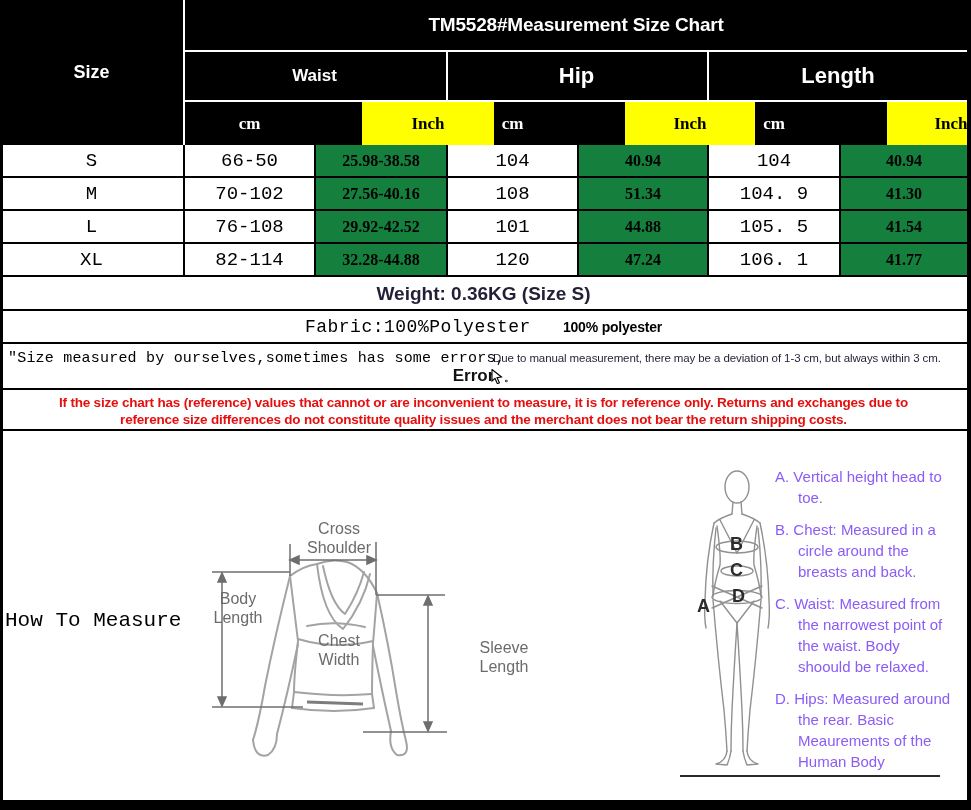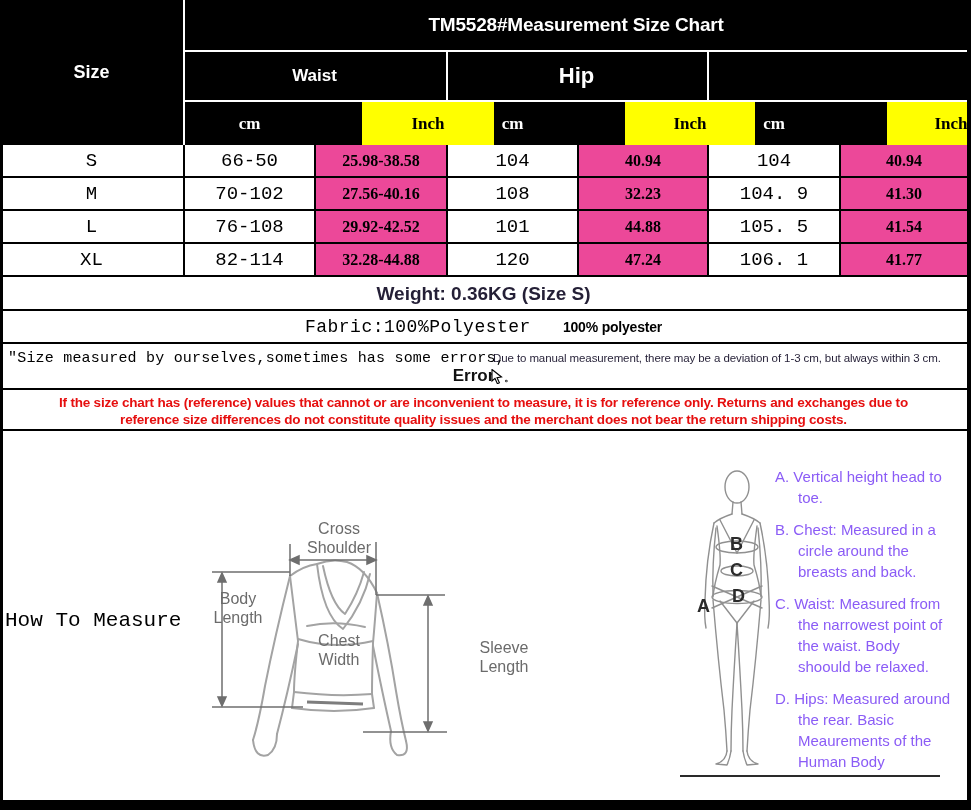--- a/index.html
+++ b/index.html
@@ -34,21 +34,21 @@
   .cm2 { left: 448px; width: 129px; } .in2 { left: 577px; width: 130px; }
   .cm3 { left: 709px; width: 130px; } .in3 { left: 839px; width: 128px; }
 
   
   .grid { position: absolute; left: 0; top: 145px; width: 967px;
           display: grid; grid-template-columns: 183px 131px 132px 131px 130px 132px 128px;
           grid-auto-rows: 33px; }
   .grid .c { display: flex; align-items: center; justify-content: center;
              border-bottom: 2px solid #000; border-left: 2px solid #000; background: #fff; }
   .grid .c.first { border-left: none; }
-  .grid .c.y { background: #ec4899; text-align: right; }
+  .grid .c.y { background: #15803d; text-align: right; }
   .mono { font-family: "Liberation Mono", "DejaVu Sans Mono", monospace; }
   .cmv { font-size: 19px; color: #000; }
   .inv { font-family: "Liberation Serif", "DejaVu Serif", serif; font-weight: bold; font-size: 16px; color: #000; }
 
   
   .row { position: absolute; left: 0; width: 967px; border-bottom: 2px solid #000; background: #fff; }
   .weight-row { top: 278px; height: 33px; display: flex; align-items: center; justify-content: center;
                 font-size: 19px; font-weight: bold; color: #241f36; }
   .fabric-row { top: 311px; height: 33px; display: flex; align-items: center; justify-content: center; gap: 32px; }
   .fabric-mono { font-size: 18px; letter-spacing: 0.5px; color: #000; }
@@ -84,20 +84,21 @@
 </head>
 <body>
 
 <div class="page">
 
   <div class="hdr">
     <div class="cell size-cell">Size</div>
     <div class="cell title-cell">TM5528#Measurement Size Chart</div>
     <div class="cell g-waist">Waist</div>
     <div class="cell g-hip">Hip</div>
+    <div class="cell g-length">Length</div>
     <div class="hline hl1"></div>
     <div class="hline hl2"></div>
     <div class="vline vl0"></div>
     <div class="vline vl1"></div>
     <div class="vline vl2"></div>
     <div class="sub cm serifb cm1">cm</div>
     <div class="sub inch serifb in1">Inch</div>
     <div class="sub cm serifb cm2">cm</div>
     <div class="sub inch serifb in2">Inch</div>
     <div class="sub cm serifb cm3">cm</div>
@@ -111,21 +112,21 @@
     <div class="c y inv">25.98-38.58</div>
     <div class="c mono cmv">104</div>
     <div class="c y inv">40.94</div>
     <div class="c mono cmv">104</div>
     <div class="c y inv">40.94</div>
 
     <div class="c first mono cmv">M</div>
     <div class="c mono cmv">70-102</div>
     <div class="c y inv">27.56-40.16</div>
     <div class="c mono cmv">108</div>
-    <div class="c y inv">32.23</div>
+    <div class="c y inv">51.34</div>
     <div class="c mono cmv">104. 9</div>
     <div class="c y inv">41.30</div>
 
     <div class="c first mono cmv">L</div>
     <div class="c mono cmv">76-108</div>
     <div class="c y inv">29.92-42.52</div>
     <div class="c mono cmv">101</div>
     <div class="c y inv">44.88</div>
     <div class="c mono cmv">105. 5</div>
     <div class="c y inv">41.54</div>

